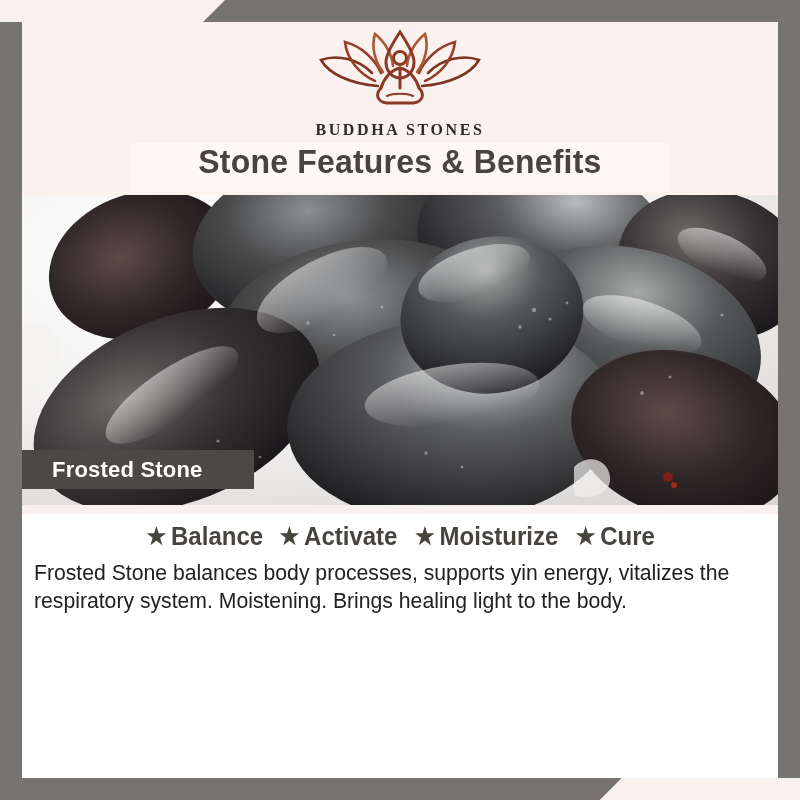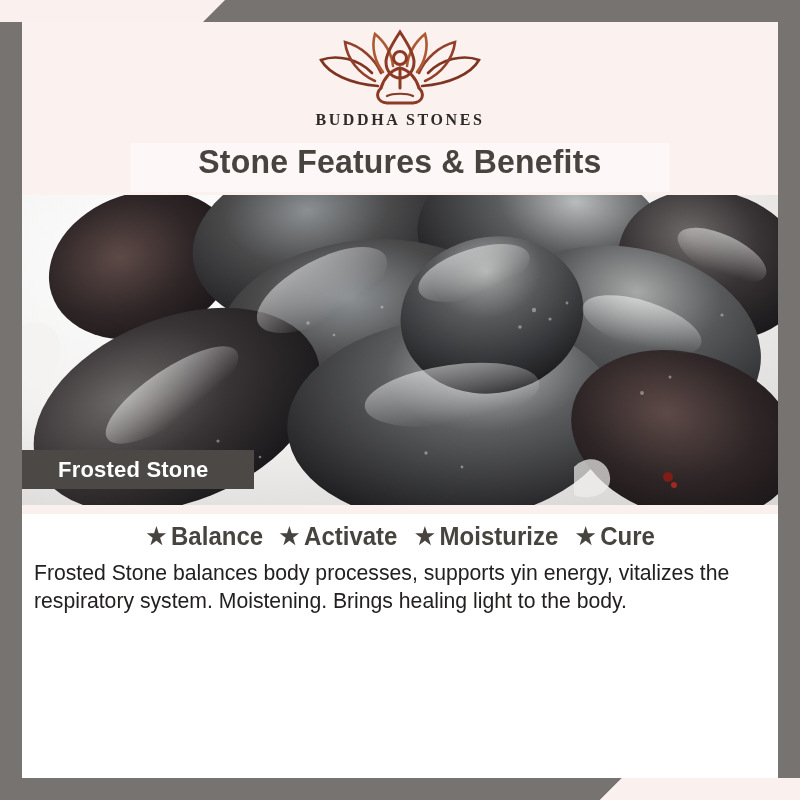--- a/index.html
+++ b/index.html
@@ -70,21 +70,21 @@
     top: 26px; left: 0;
     width: 800px;
     text-align: center;
   }
   .logo-mark {
     display: block;
     margin: 0 auto;
   }
   .brand-name {
     display: block;
-    margin-top: 1px;
+    margin-top: 11px;
     font-family: "Liberation Serif", serif;
     font-size: 16px;
     font-weight: 700;
     letter-spacing: 2.6px;
     color: #2e2a27;
     white-space: nowrap;
   }
 
   .title-banner {
     position: absolute;
@@ -126,21 +126,20 @@
     align-items: center;
     z-index: 5;
   }
   .caption-text {
     color: #ffffff;
     font-size: 22px;
     font-weight: 600;
     letter-spacing: 0.2px;
     padding-left: 30px;
     white-space: nowrap;
-    margin-left: 6px;
   }
 
   
   .content {
     position: absolute;
     top: 505px; left: 22px;
     width: 756px; height: 273px;
     background: #ffffff;
   }
   .content-tint {

